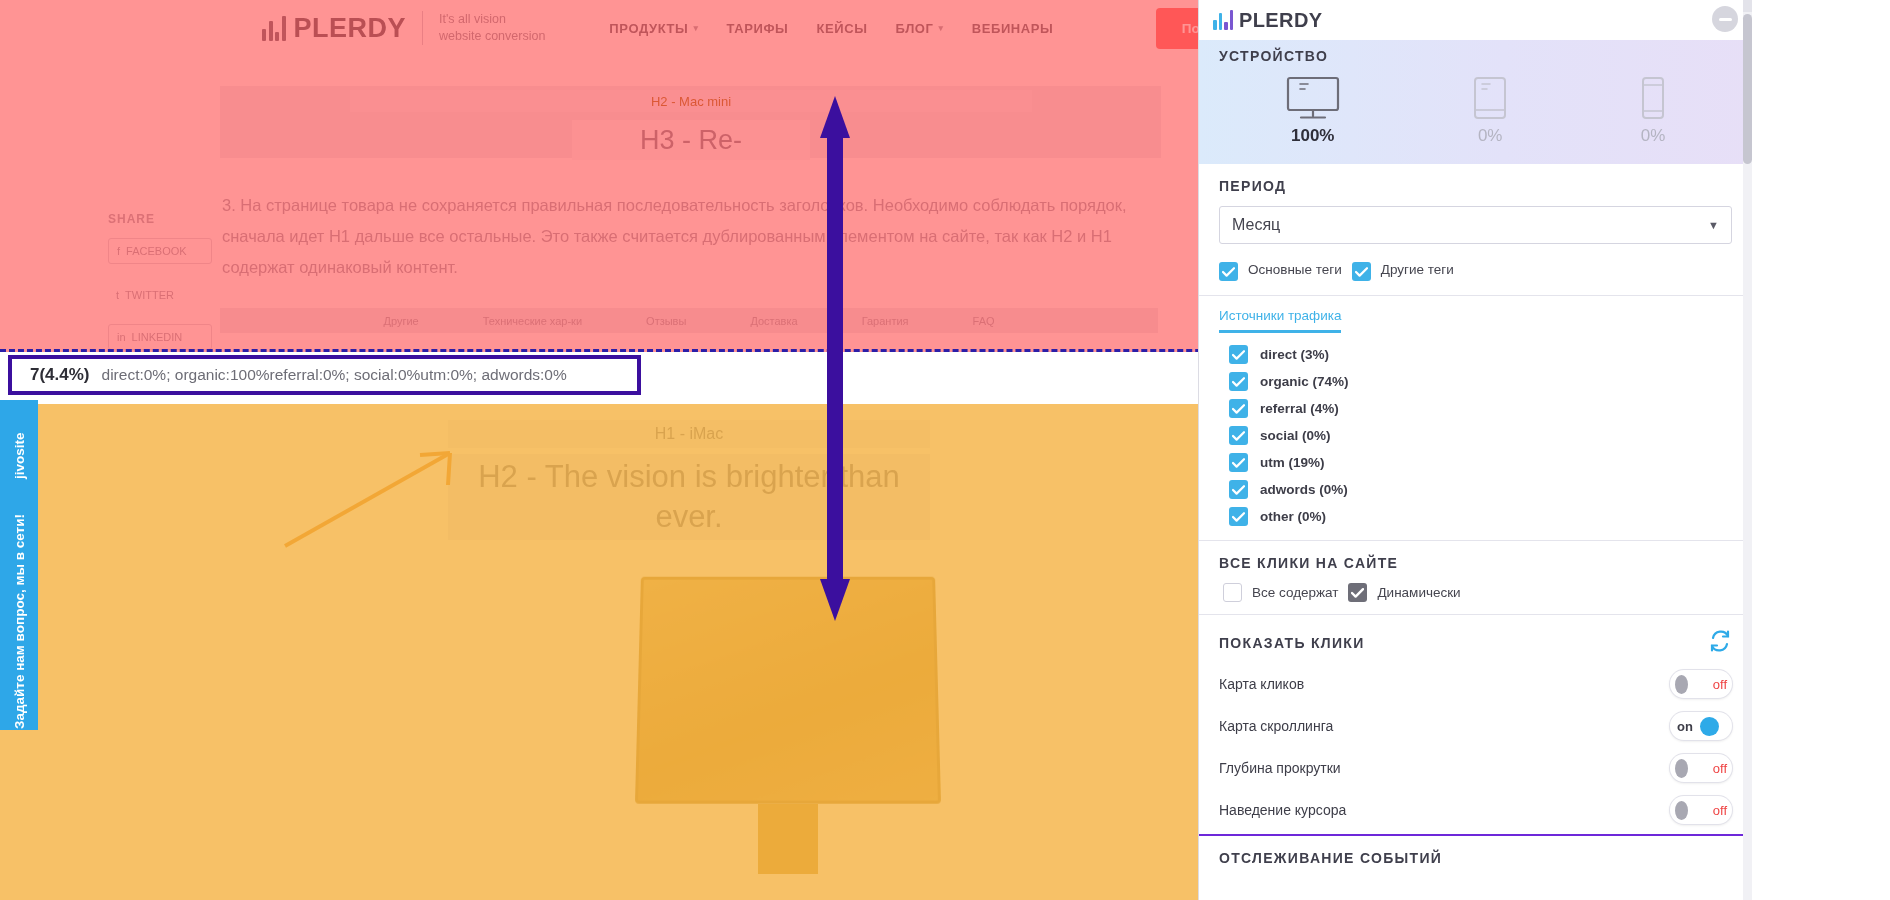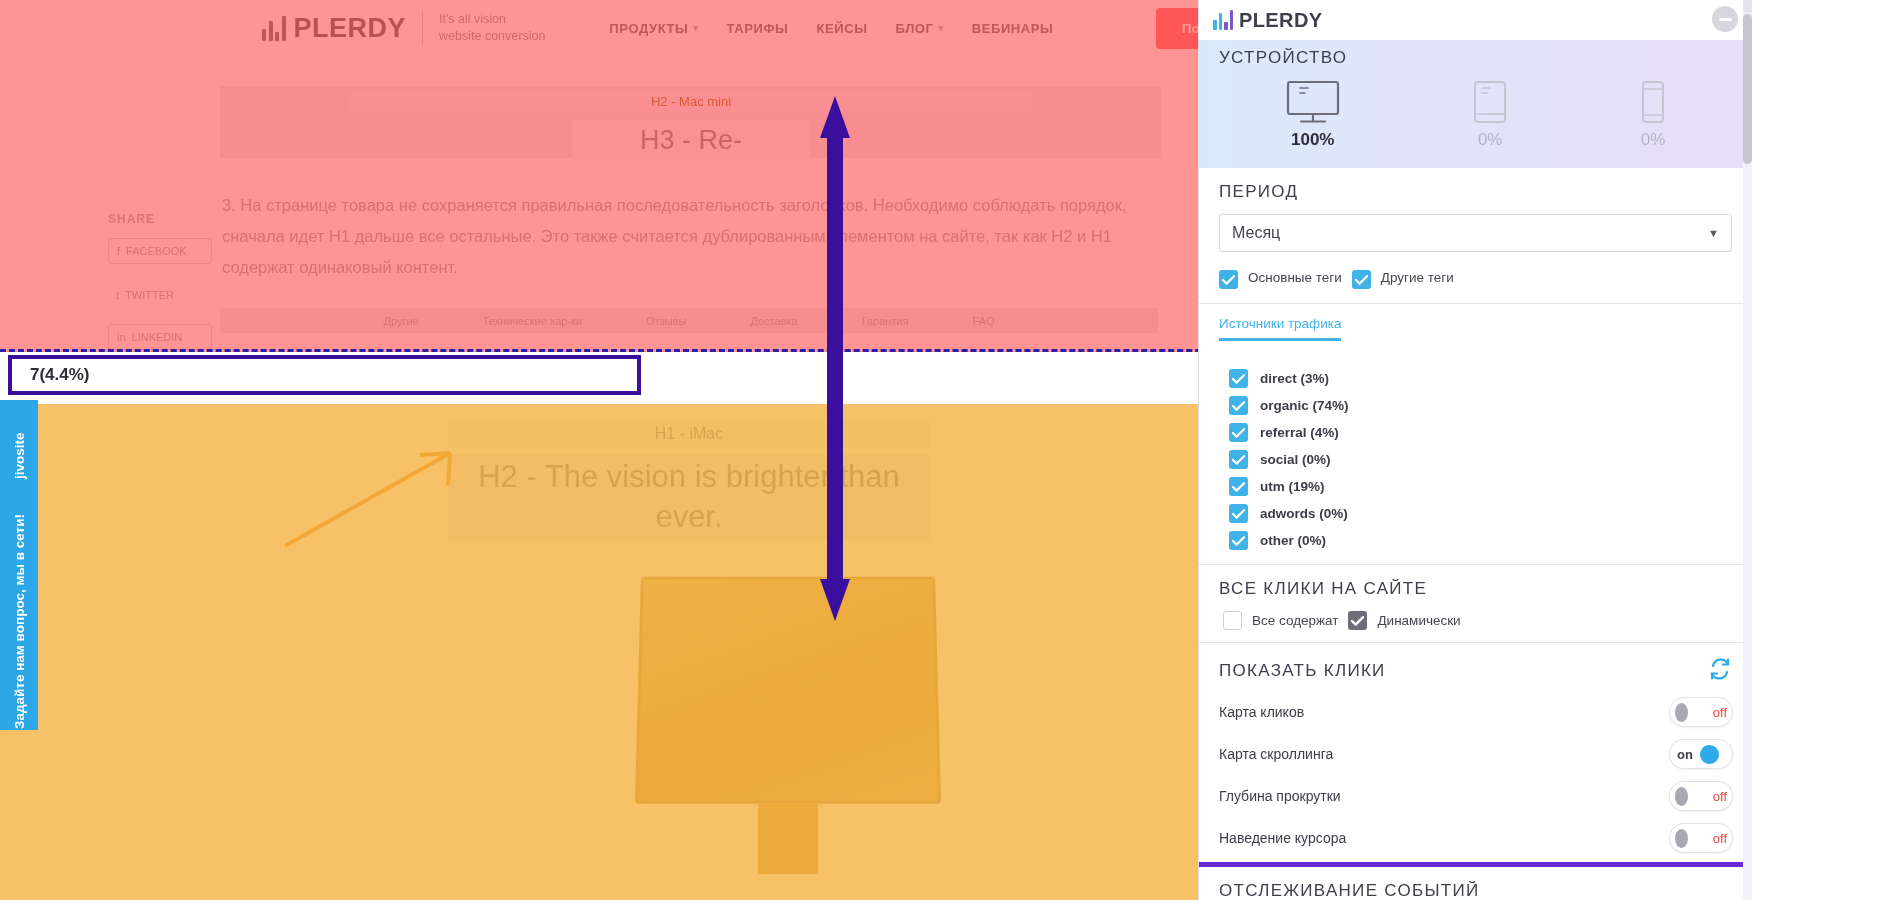--- a/index.html
+++ b/index.html
@@ -117,21 +117,21 @@
   .sb-logo-bars i:nth-child(1) { height: 10px; background: #3fb2e8; }
   .sb-logo-bars i:nth-child(2) { height: 17px; background: #3fb2e8; }
   .sb-logo-bars i:nth-child(3) { height: 8px;  background: #7a57d1; }
   .sb-logo-bars i:nth-child(4) { height: 20px; background: #7a57d1; }
   .sb-logo-text { font-size: 20px; font-weight: 700; color: #3f3f4c; letter-spacing: .4px; }
   .minimize-btn { position: absolute; right: 14px; top: 6px; width: 26px; height: 26px; border-radius: 50%;
                   background: #d6d6de; display: flex; align-items: center; justify-content: center; }
   .minimize-btn b { display: block; width: 13px; height: 3px; background: #ffffff; border-radius: 2px; }
 
   .device-block { background: linear-gradient(90deg,#dbeafb 0%,#e3e2f9 55%,#e7dff7 100%); padding: 8px 20px 18px; }
-  .sec-title { font-size: 17px; font-weight: 400; letter-spacing: 1.3px; color: #3f3f4c; text-transform: uppercase; }
+  .sec-title { font-size: 14px; font-weight: 700; letter-spacing: 1.3px; color: #3f3f4c; text-transform: uppercase; }
   .devices { display: flex; justify-content: space-around; margin-top: 12px; }
   .dev { display: flex; flex-direction: column; align-items: center; gap: 6px; }
   .dev svg { display: block; }
   .dev .val { font-size: 17px; font-weight: 700; color: #2f2f3a; }
   .dev.inactive .val { color: #b4b4c2; font-weight: 400; }
 
   .period-block { padding: 14px 20px 12px; }
   .select-box { margin-top: 12px; height: 38px; border: 1px solid #d5d5e0; border-radius: 3px;
                 display: flex; align-items: center; padding: 0 12px; font-size: 16px; color: #44444f; }
   .select-box .arr { margin-left: auto; font-size: 11px; color: #5a5a66; }
@@ -142,41 +142,41 @@
   .cbx { width: 19px; height: 19px; border-radius: 3px; background: #3fb2e8;
          display: inline-flex; align-items: center; justify-content: center; flex: none; }
   .cbx svg { display: block; }
   .cbx.empty { background: #ffffff; border: 1px solid #cfcfdb; }
   .cbx.gray { background: #6e6e78; }
   .cbx-label { font-size: 13.5px; color: #45454f; }
 
   .traffic-block { padding: 12px 20px 14px; }
   .traffic-tab { display: inline-block; font-size: 13.5px; color: #3fb2e8; padding-bottom: 7px;
                  border-bottom: 3px solid #3fb2e8; }
-  .traffic-list { margin-top: 28px; display: flex; flex-direction: column; gap: 8px; }
+  .traffic-list { margin-top: 12px; display: flex; flex-direction: column; gap: 8px; }
   .traffic-item { display: flex; align-items: center; gap: 12px; padding-left: 10px; }
   .traffic-item .t-lbl { font-size: 13.5px; font-weight: 700; color: #3d3d48; }
 
   .clicks-block { padding: 14px 20px 12px; }
   .pages-row { display: flex; align-items: center; gap: 10px; margin-top: 12px; padding-left: 4px; }
 
   .show-block { padding: 14px 20px 10px; }
   .show-head { display: flex; align-items: center; }
   .refresh-ico { margin-left: auto; }
   .toggle-row { display: flex; align-items: center; margin-top: 14px; }
   .toggle-row .t-name { font-size: 14px; color: #3d3d48; }
   .switch { margin-left: auto; width: 62px; height: 28px; border-radius: 14px; background: #fff;
             box-shadow: 0 0 0 1px #e2e2ea, 0 1px 3px rgba(0,0,0,.13);
             display: flex; align-items: center; padding: 0 5px; }
   .switch .knob { width: 19px; height: 19px; border-radius: 50%; background: #a8a8b2; }
   .switch .txt { font-size: 13px; color: #ef4444; margin-left: 25px; }
   .switch.on { }
   .switch.on .knob { background: #2eaae8; order: 2; margin-left: 7px; }
   .switch.on .txt { order: 1; margin-left: 2px; color: #3d3d48; font-weight: 700; }
-  .events-block { padding: 14px 20px 10px; border-top: 5px solid #6d28d9; }
+  .events-block { padding: 14px 20px 10px; border-top: 2px solid #6d28d9; }
 
   .sb-scrollbar { position: absolute; right: 0; top: 0; width: 9px; height: 900px; background: #f1f1f5; }
   .sb-thumb { position: absolute; right: 0; top: 14px; width: 9px; height: 150px; background: #c6c6d0; border-radius: 5px; }
   .sb-arrow-up { position: absolute; right: 0; top: 0; width: 9px; height: 12px; background: #e3e3ea; }
 </style>
 </head>
 <body>
 
 <div id="app">
 
@@ -282,20 +282,21 @@
 
   <div class="jivo-top">
     <div class="jivo-v" style="height:112px;">jivosite</div>
   </div>
   <div class="jivo-bot">
     <div class="jivo-v" style="height:218px;">Задайте нам вопрос, мы в сети!</div>
   </div>
 
   <div class="tooltip">
     <span class="pct">7(4.4%)</span>
+    <span>direct:0%; organic:100%referral:0%; social:0%utm:0%; adwords:0%</span>
   </div>
 
   <svg class="resize-cursor" viewBox="0 0 28 28">
     <g stroke="#111" stroke-width="1.6" fill="#111">
       <path d="M14 3 L14 25 M3 14 L25 14" stroke-linecap="round"></path>
       <polygon points="14,1 10.5,6 17.5,6"></polygon>
       <polygon points="14,27 10.5,22 17.5,22"></polygon>
       <polygon points="1,14 6,10.5 6,17.5"></polygon>
       <polygon points="27,14 22,10.5 22,17.5"></polygon>
     </g>

